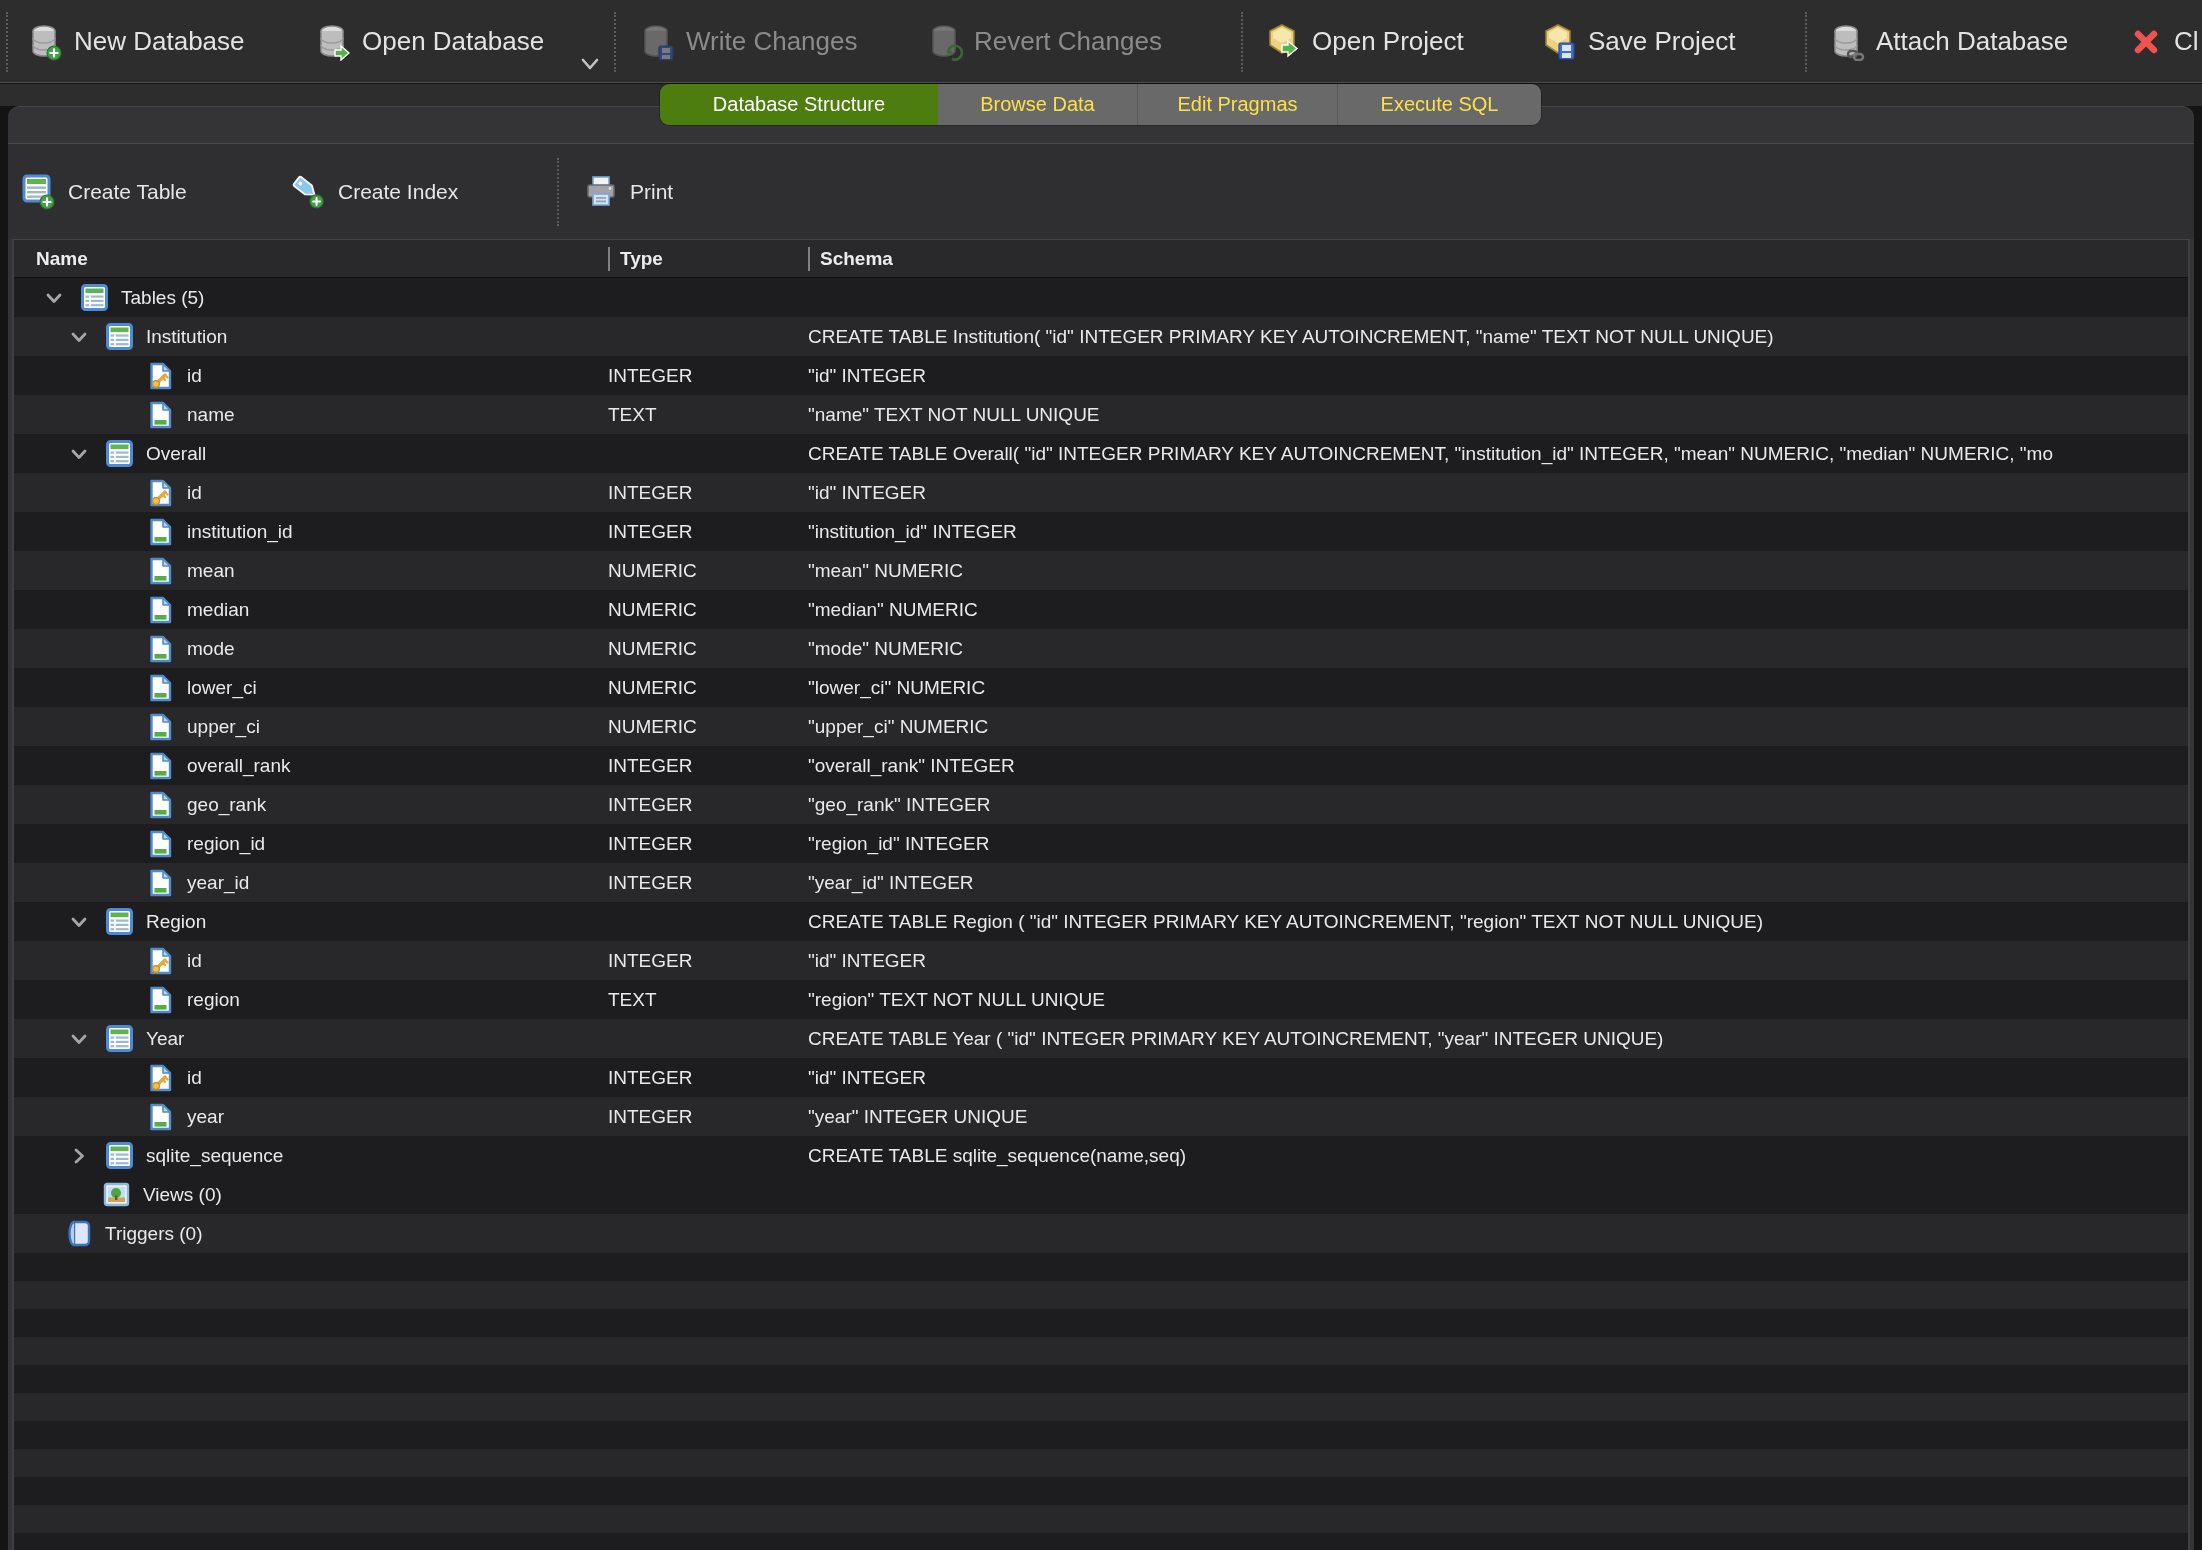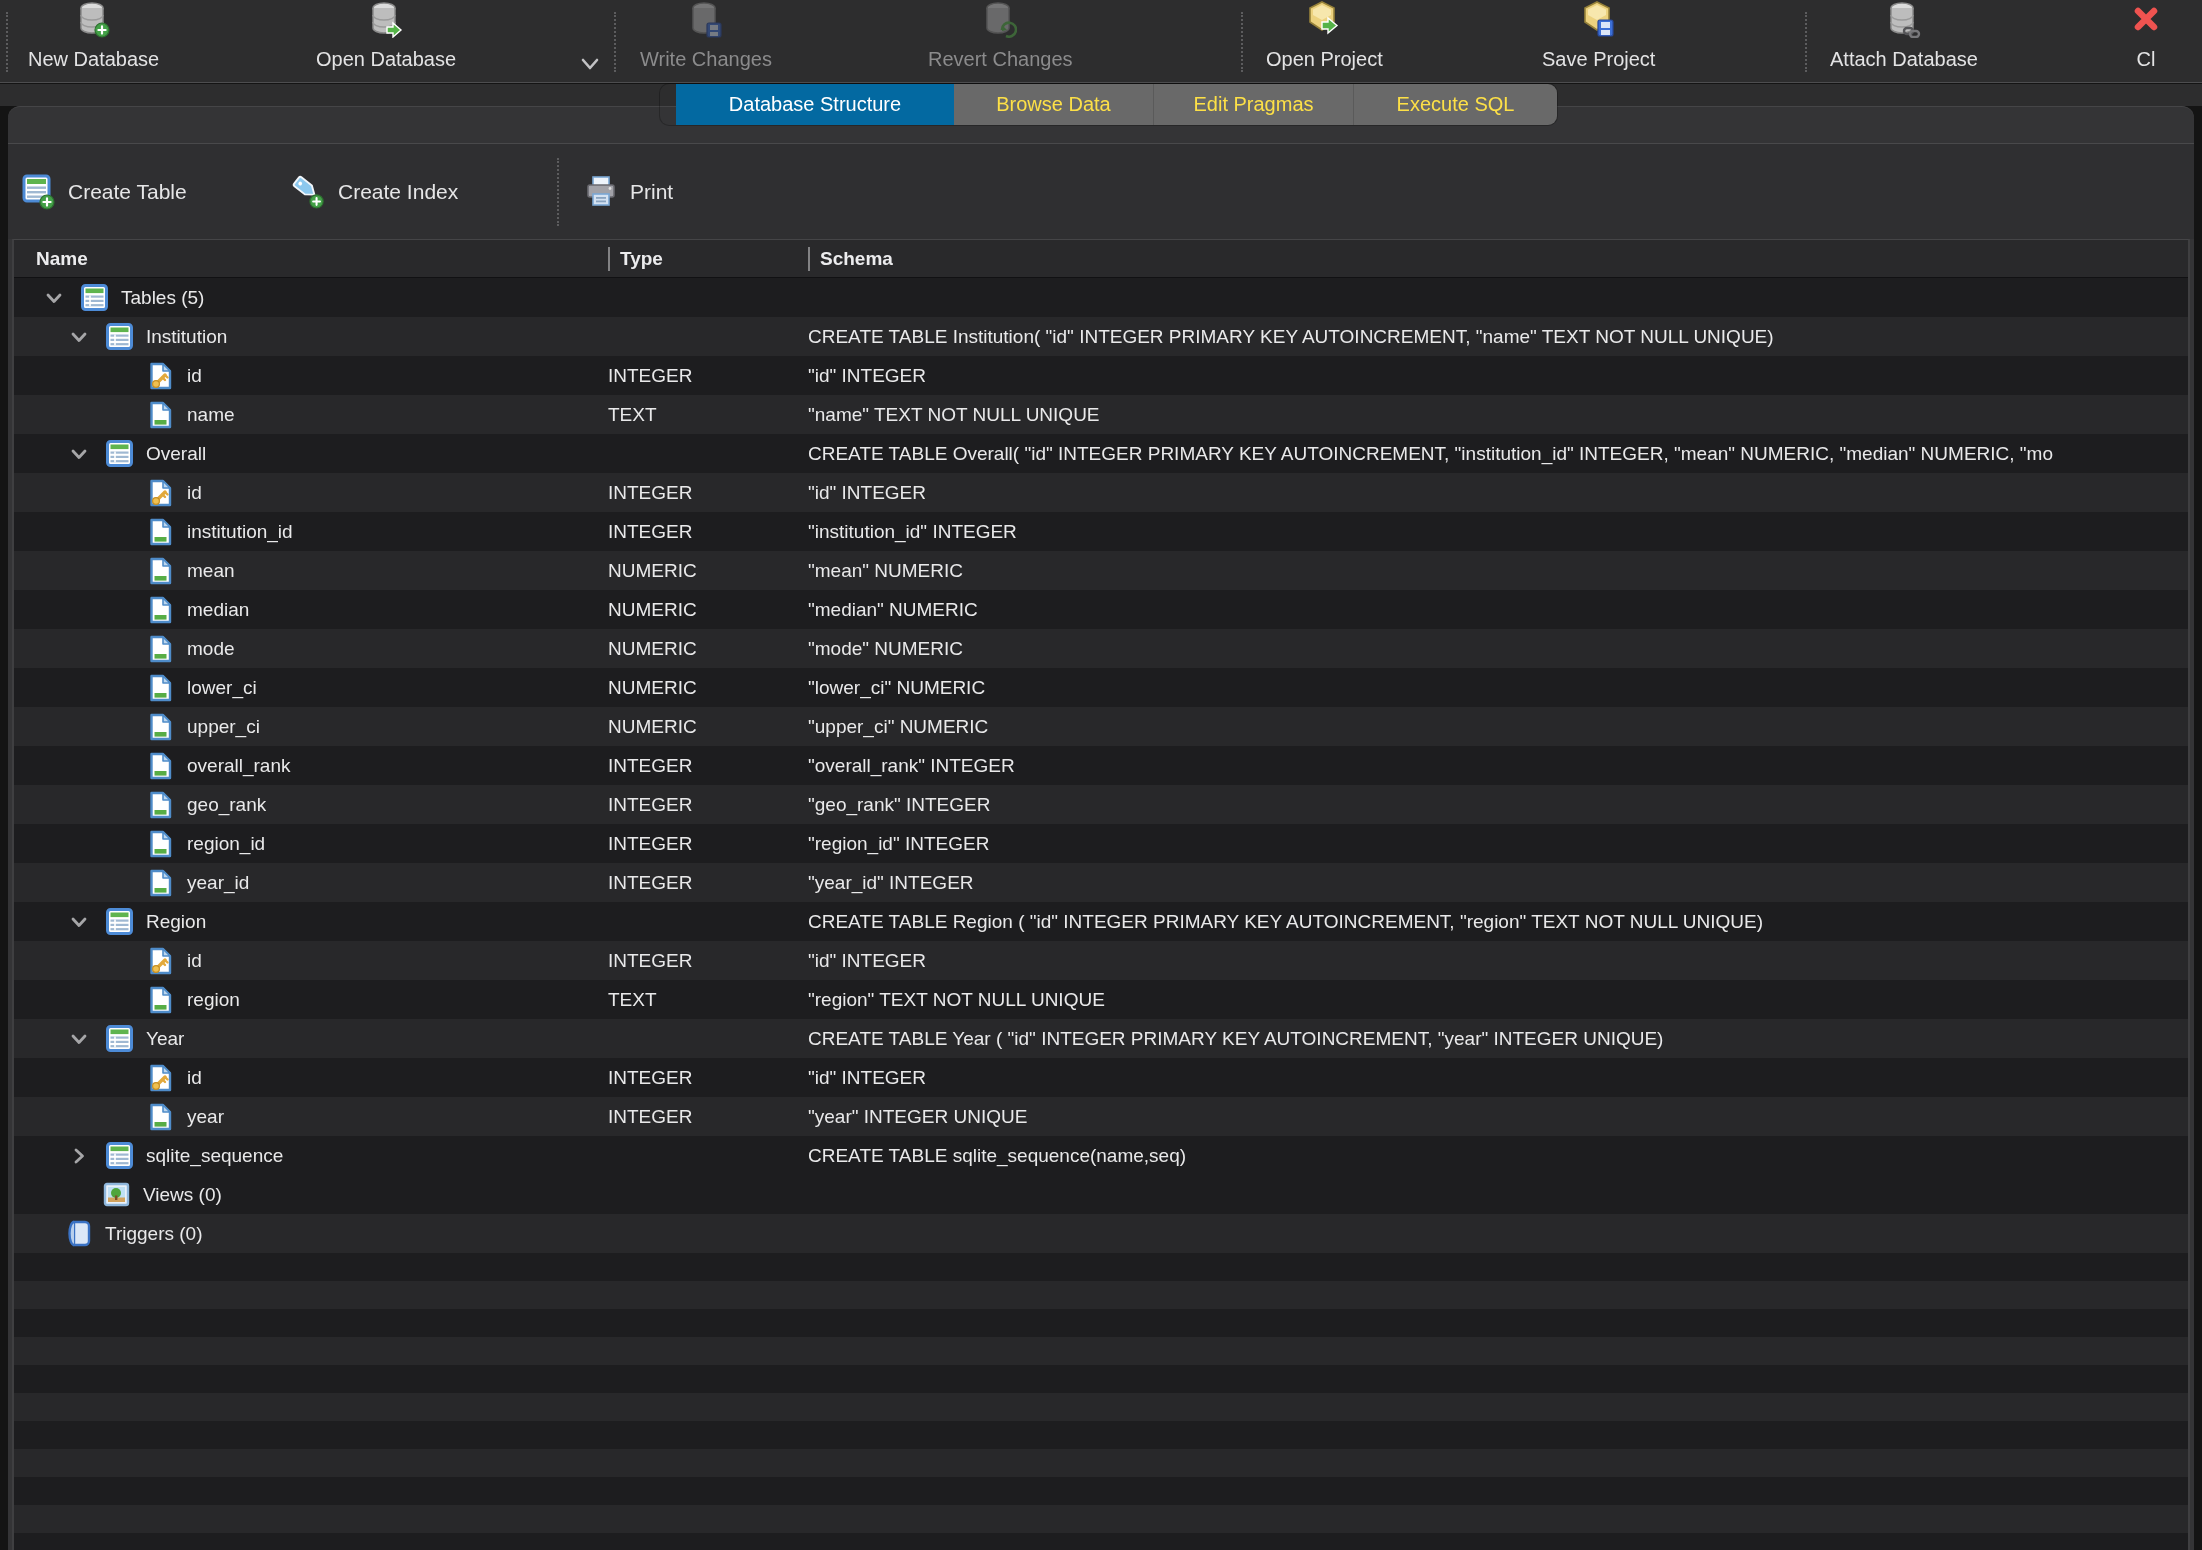--- a/index.html
+++ b/index.html
@@ -13,21 +13,21 @@
   }
 
   
   .toolbar {
     position:absolute; left:0; top:0; width:2202px; height:83px;
     background:#2d2d2e; border-bottom:1px solid #4d4d4f;
   }
   .tb-btn {
     position:absolute; top:0; height:83px;
     display:flex; align-items:center; gap:10px;
-    font-size:20px; color:#e3e3e4; cursor:default;flex-direction:column;
+    font-size:26px; color:#e3e3e4; cursor:default;
   }
   .tb-btn .ico { width:36px; height:38px; display:flex; align-items:center; justify-content:center; }
   .tb-btn.disabled { color:#8b8b8c; }
   .tb-btn.disabled .ico { opacity:.42; }
   .tb-sep {
     position:absolute; top:12px; height:60px; width:0;
     border-left:2px dotted #5c5c5e;
   }
   .tb-overflow {
     position:absolute; left:576px; top:50px; width:28px; height:28px;
@@ -39,21 +39,21 @@
     position:absolute; left:660px; top:84px; height:41px;
     display:flex; border-radius:9px; overflow:hidden; z-index:5;
     box-shadow:0 0 0 1px rgba(0,0,0,.25);
   }
   .tab {
     height:41px; display:flex; align-items:center; justify-content:center;
     background:#696969; color:#fde047; font-size:20px; font-weight:500;
     border-right:1px solid #5a5a5a; cursor:default;
   }
   .tab:last-child { border-right:none; }
-  .tab.active { background:#0369a1; color:#ffffff; border-right:none;margin-left:16px; }
+  .tab.active { background:#4d7c0f; color:#ffffff; border-right:none; }
 
   
   .pane {
     position:absolute; left:8px; right:8px; top:106px; bottom:0;
     background:#343436; border-radius:12px 12px 0 0;
     border-top:1px solid #454547;
   }
   .create-bar {
     position:absolute; left:0; right:0; top:36px; height:96px;
     background:#2f2f31; border-top:1px solid #49494b;

